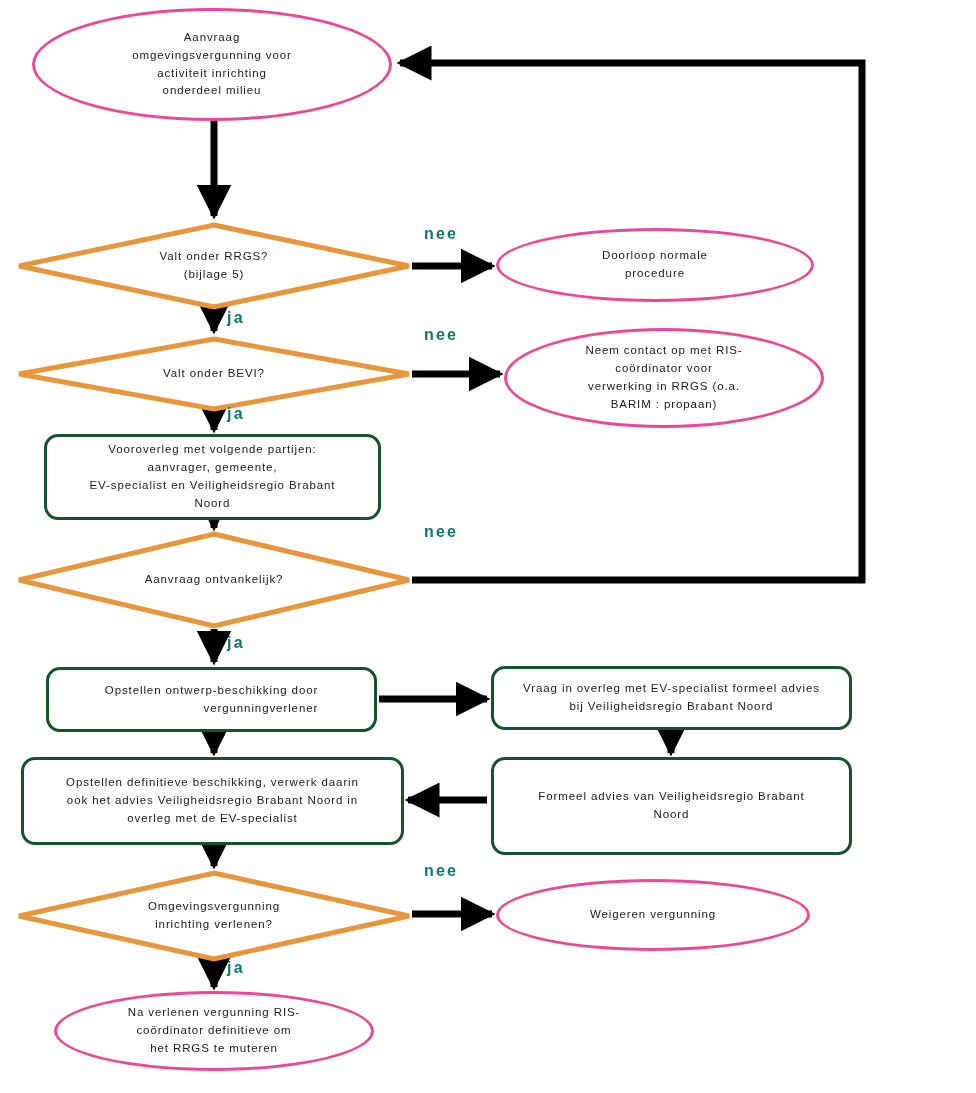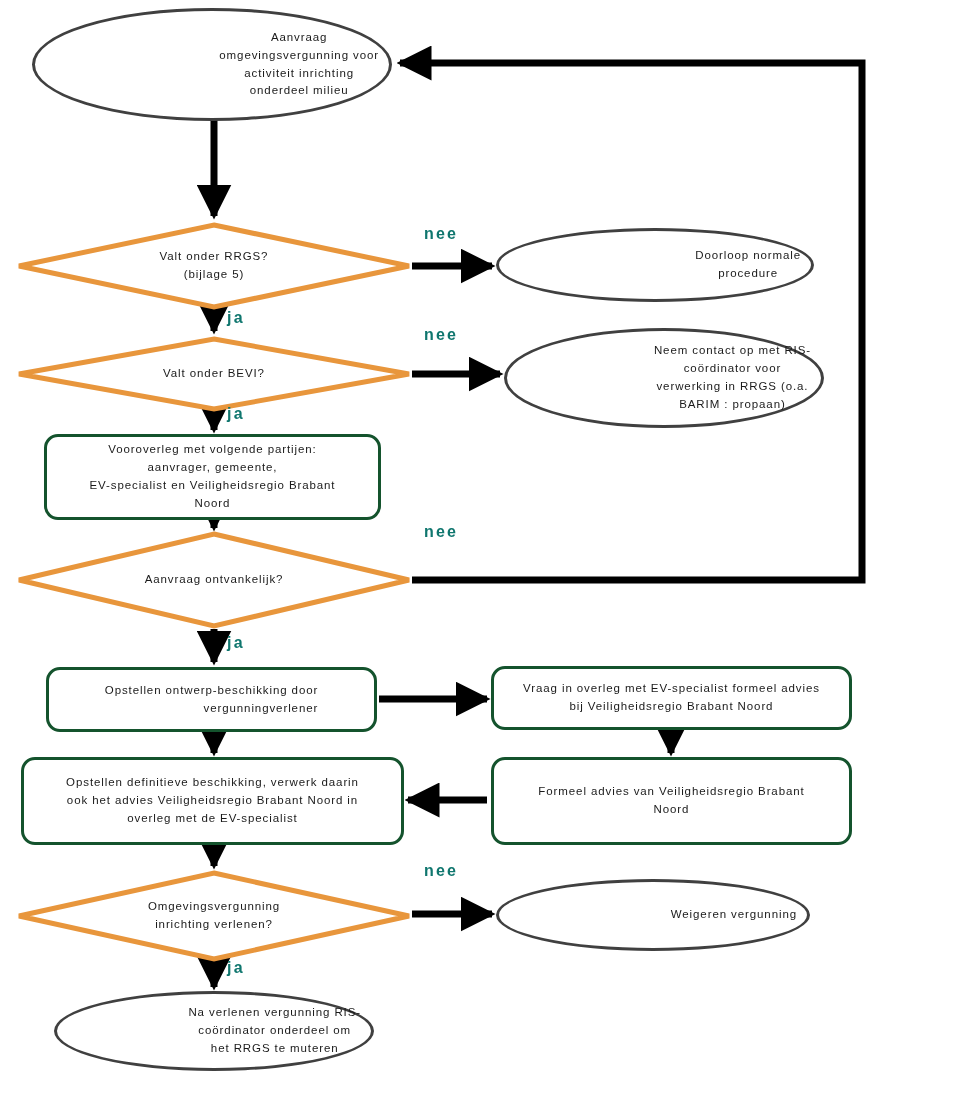--- a/index.html
+++ b/index.html
@@ -32,24 +32,23 @@
     align-items: center;
     justify-content: center;
     text-align: center;
     color: #1a1a1a;
     letter-spacing: 0.9px;
     line-height: 1.55;
     font-size: 11.5px;
     padding: 4px 10px;
   }
   .node.ellipse {
-    border: 3px solid #404040;
+    border: 3px solid #ec4899;
     border-radius: 50%;
     background: #ffffff;
-    justify-content: flex-end;
   }
   .node.process {
     border: 3px solid #14532d;
     border-radius: 14px;
     background: #ffffff;
   }
   .node.decision {
     border: none;
     background: transparent;
   }
@@ -180,21 +179,21 @@
   </div>
 
   <div class="node process" style="left:21px;top:757px;width:383px;height:88px;">
     <div class="label">
       <div>Opstellen definitieve beschikking, verwerk daarin</div>
       <div>ook het advies Veiligheidsregio Brabant Noord in</div>
       <div>overleg met de EV-specialist</div>
     </div>
   </div>
 
-  <div class="node process" style="left:491px;top:757px;width:361px;height:88px;">
+  <div class="node process" style="left:491px;top:757px;width:361px;height:98px;">
     <div class="label">
       <div>Formeel advies van Veiligheidsregio Brabant</div>
       <div>Noord</div>
     </div>
   </div>
 
   <div class="node decision" style="left:16px;top:870px;width:396px;height:92px;">
     <svg class="diamond-shape" viewBox="0 0 396 92" preserveAspectRatio="none">
       <polygon points="198,3 393,46 198,89 3,46" fill="#ffffff" stroke="#E8963C" stroke-width="5"></polygon>
     </svg>
@@ -206,21 +205,21 @@
 
   <div class="node ellipse" style="left:496px;top:879px;width:314px;height:72px;">
     <div class="label">
       <div>Weigeren vergunning</div>
     </div>
   </div>
 
   <div class="node ellipse" style="left:54px;top:991px;width:320px;height:80px;">
     <div class="label">
       <div>Na verlenen vergunning RIS-</div>
-      <div>coördinator onderdeel om</div>
+      <div>coördinator definitieve om</div>
       <div>het RRGS te muteren</div>
     </div>
   </div>
 
   <div class="edge-label" style="left:424px;top:225px;">nee</div>
   <div class="edge-label" style="left:227px;top:309px;">ja</div>
   <div class="edge-label" style="left:424px;top:326px;">nee</div>
   <div class="edge-label" style="left:227px;top:405px;">ja</div>
   <div class="edge-label" style="left:424px;top:523px;">nee</div>
   <div class="edge-label" style="left:227px;top:634px;">ja</div>

